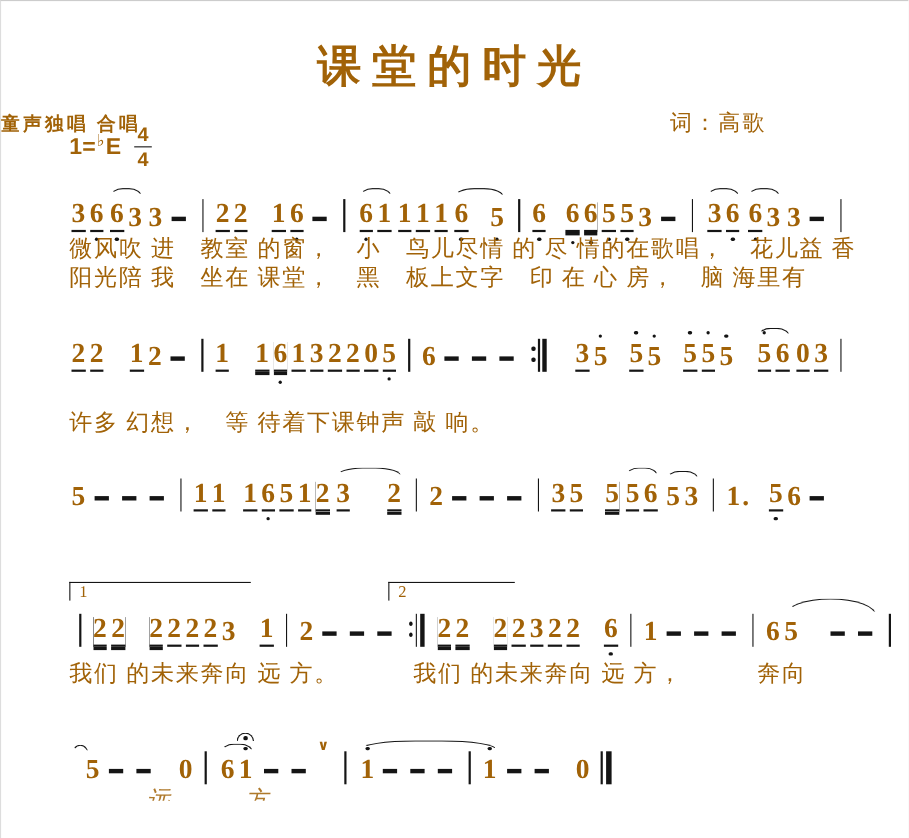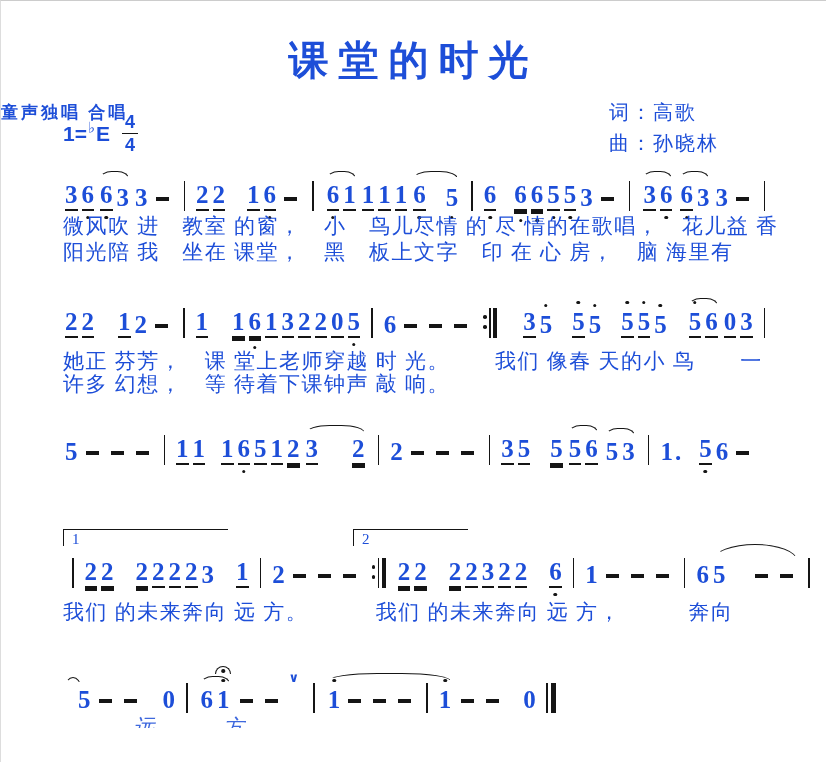--- a/index.html
+++ b/index.html
@@ -1,17 +1,17 @@
 <!DOCTYPE html>
 <html><head>
 <meta charset="utf-8">
 <style>
 *{box-sizing:border-box;margin:0;padding:0}
 body{background:#f4f4f4;display:flex;justify-content:center}
-.page{position:relative;width:826px;height:762px;background:#fff;color:#1d4ed8;
+.page{position:relative;width:826px;height:762px;background:#fff;color:#a16207;
   font-family:"Liberation Serif","DejaVu Serif",serif;overflow:hidden;
   border-left:1px solid #ddd;border-top:1px solid #ccc}
 .title{position:absolute;top:32px;left:0;width:100%;text-align:center;
   font-size:40px;font-weight:600;letter-spacing:10px}
 .subtitle{position:absolute;top:100px;left:0;width:100%;text-align:left;
   font-size:17px;font-weight:700;letter-spacing:3px}
 .credits{position:absolute;top:96px;left:608px;font-size:20px;line-height:31px;letter-spacing:2px}
 .keysig{position:absolute;top:112px;left:62px;display:flex;align-items:center;
   font-family:"Liberation Sans","DejaVu Sans",sans-serif;font-size:21px;font-weight:600}
 .flat{font-size:15px;position:relative;top:-6px;margin:0 1px}
@@ -61,21 +61,20 @@
 .vlabel{font-size:15px;padding-left:8px;line-height:1.1;display:inline-block}
 </style>
 </head>
 <body>
 
 <div class="page">
   <h1 class="title">课堂的时光</h1>
   <div class="subtitle">童声独唱 合唱</div>
   <div class="credits">
     <div>词：高歌</div>
-    <div>曲：孙晓林</div>
   </div>
   <div class="keysig">
     <span>1=</span>
       <span class="flat">♭</span>
       <span>E</span>
     <span class="meter">
       <span class="num">4</span>
       <span class="den">4</span>
     </span>
   </div>
@@ -187,21 +186,20 @@
           <span class="arc"></span>
           <span class="grp-row">
             <span class="tok note u1 dh">5</span>
             <span class="tok note u1">6</span>
           </span>
         </span>
         <span class="tok note u1">0</span>
         <span class="tok note u1">3</span>
         <span class="tok bar"></span>
       </div>
-      <div class="lyrics" style="top: 346px;">她正 芬芳，　课 堂上老师穿越 时 光。　　我们 像春 天的小 鸟　　一</div>
       <div class="lyrics" style="top: 369px; text-align: center;">许多 幻想，　等 待着下课钟声 敲 响。</div>
       <div class="mline" style="top: 430px;">
         <span class="tok note">5</span>
         <span class="tok dash"></span>
         <span class="tok dash"></span>
         <span class="tok dash"></span>
         <span class="tok bar"></span>
         <span class="tok note u1">1</span>
         <span class="tok note u1">1</span>
         <span class="tok sp" style="width: 8px;"></span>

